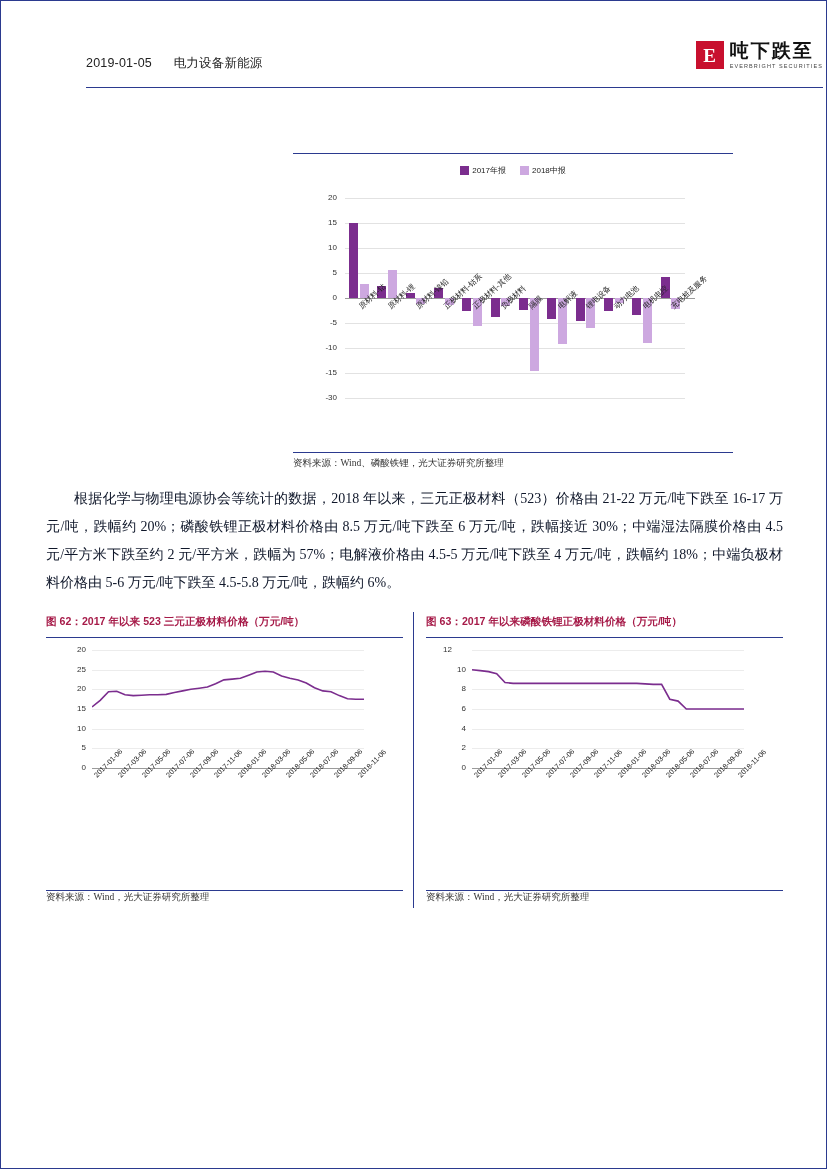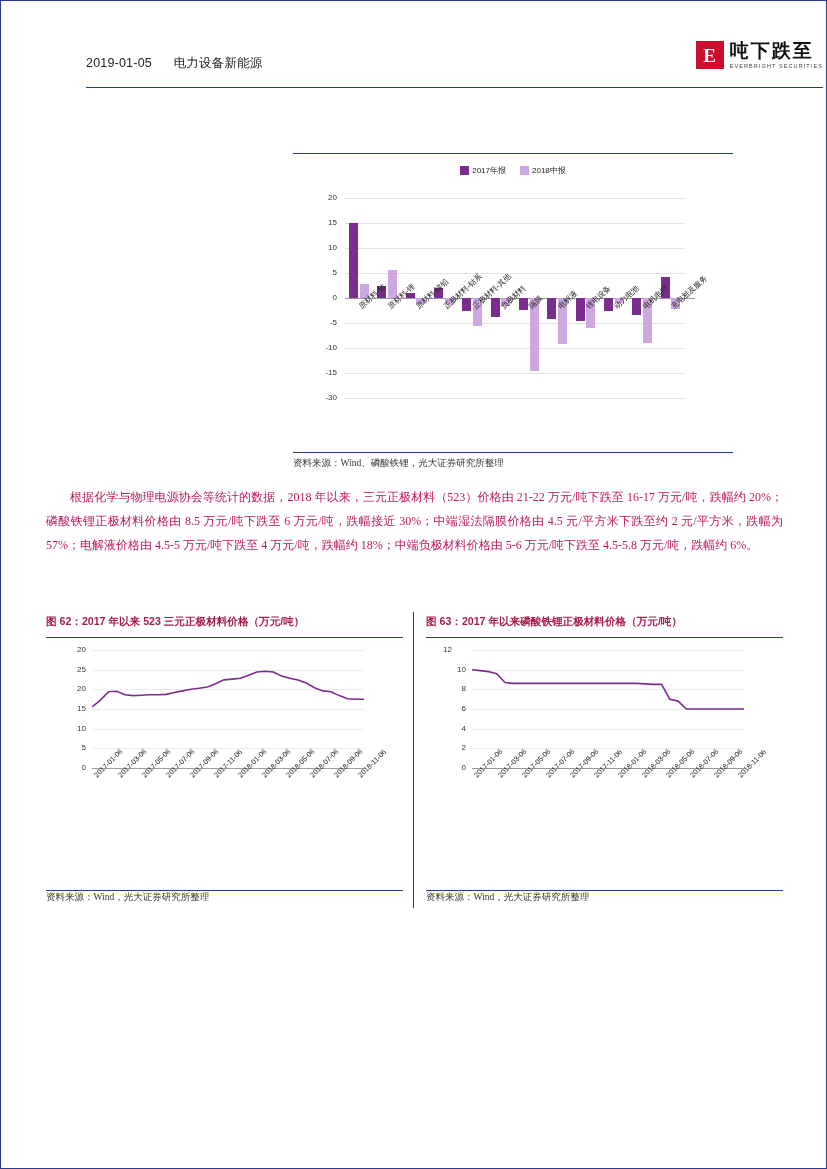--- a/index.html
+++ b/index.html
@@ -156,24 +156,24 @@
     font-family: "Liberation Serif", serif;
     font-size: 9.5px;
     color: #333;
   }
   
   .para {
     position: absolute;
     left: 45px; top: 484px;
     width: 737px;
     font-family: "Liberation Serif", serif;
-    font-size: 12px;
+    font-size: 14px;
     line-height: 2.0;
     text-align: justify;
-    color: #be185d;
+    color: #0f172a;
     text-indent: 2em;
   }
   
   .fig-small-title {
     position: absolute;
     font-family: "Liberation Sans", sans-serif;
     font-weight: bold;
     font-size: 10.6px;
     color: #a61a48;
   }

